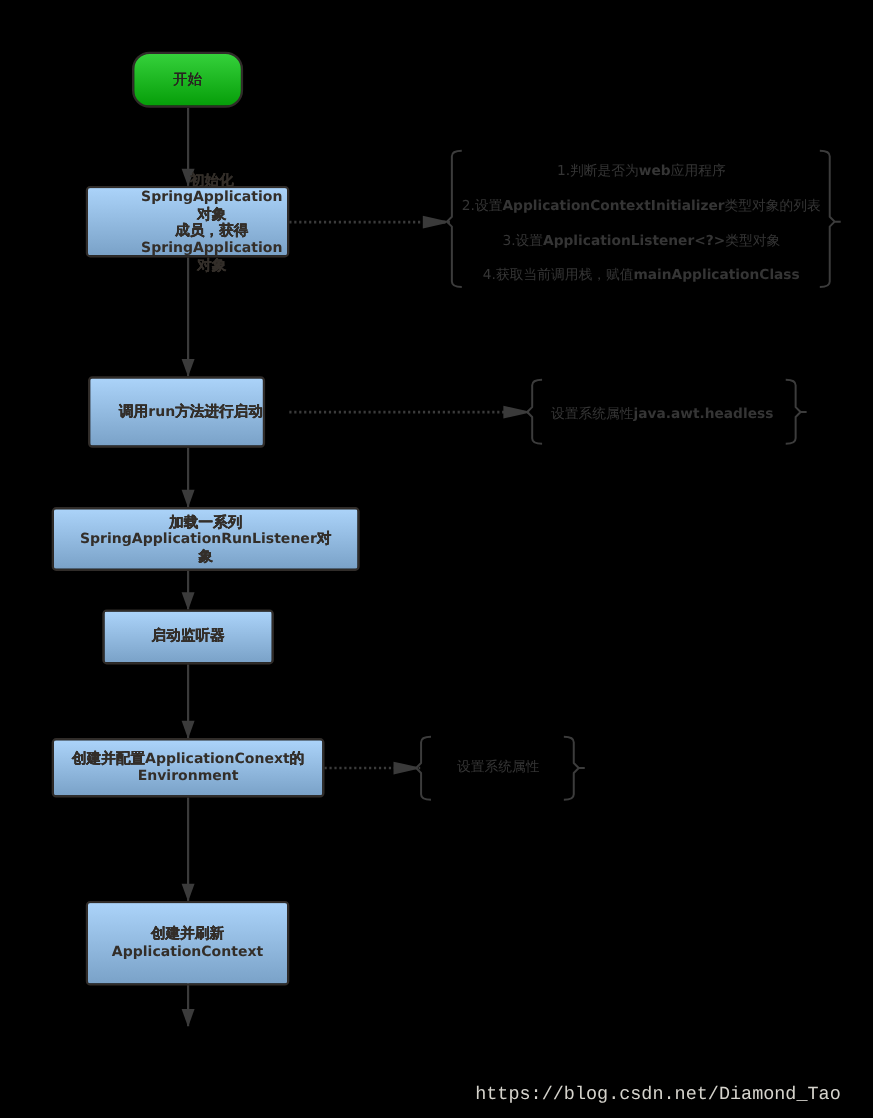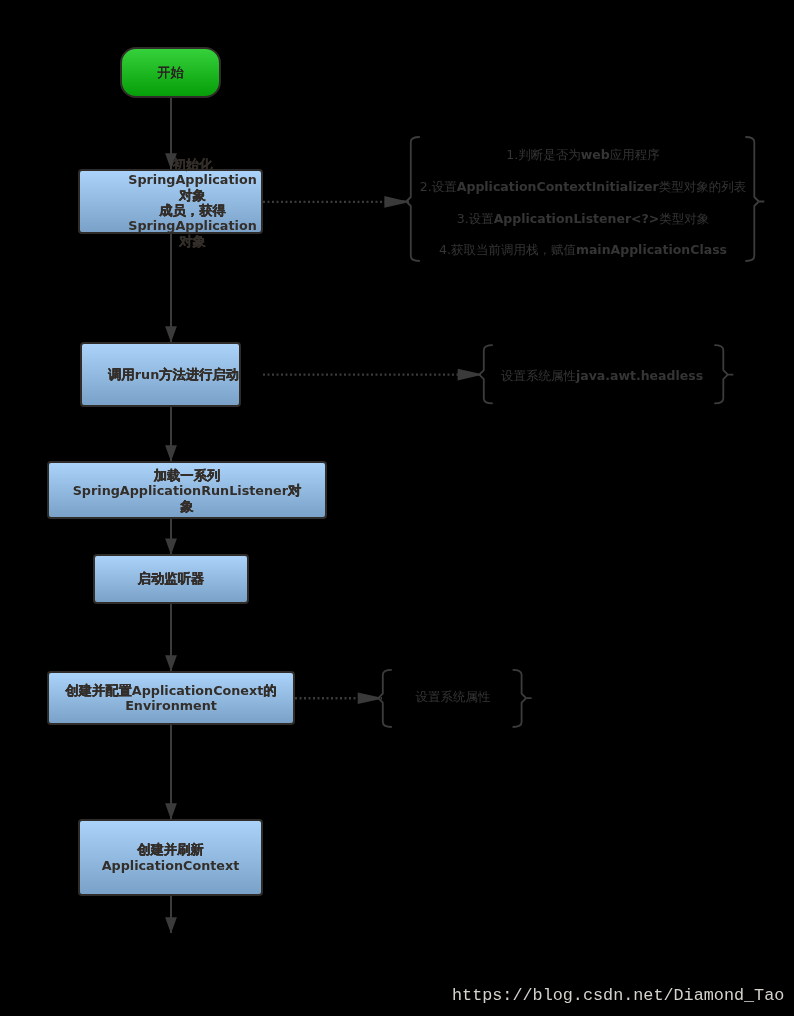--- a/index.html
+++ b/index.html
@@ -115,15 +115,15 @@
   </div>
 
   <div class="anno" style="left:402px;top:0px;width:400px;">
     <div class="aline" style="top:369px;"><span class="cjk">设置系统属性</span>java.awt.headless</div>
   </div>
 
   <div class="anno" style="left:253px;top:0px;width:400px;font-weight:normal;">
     <div class="aline" style="top:690px;"><span class="cjk">设置系统属性</span></div>
   </div>
 
-  <div class="wm" style="left:452px;top:985.5px;">https://blog.csdn.net/Diamond_Tao</div>
+  <div class="wm" style="left:432px;top:985.5px;">https://blog.csdn.net/Diamond_Tao</div>
 
 </div>
 
 </body></html>

